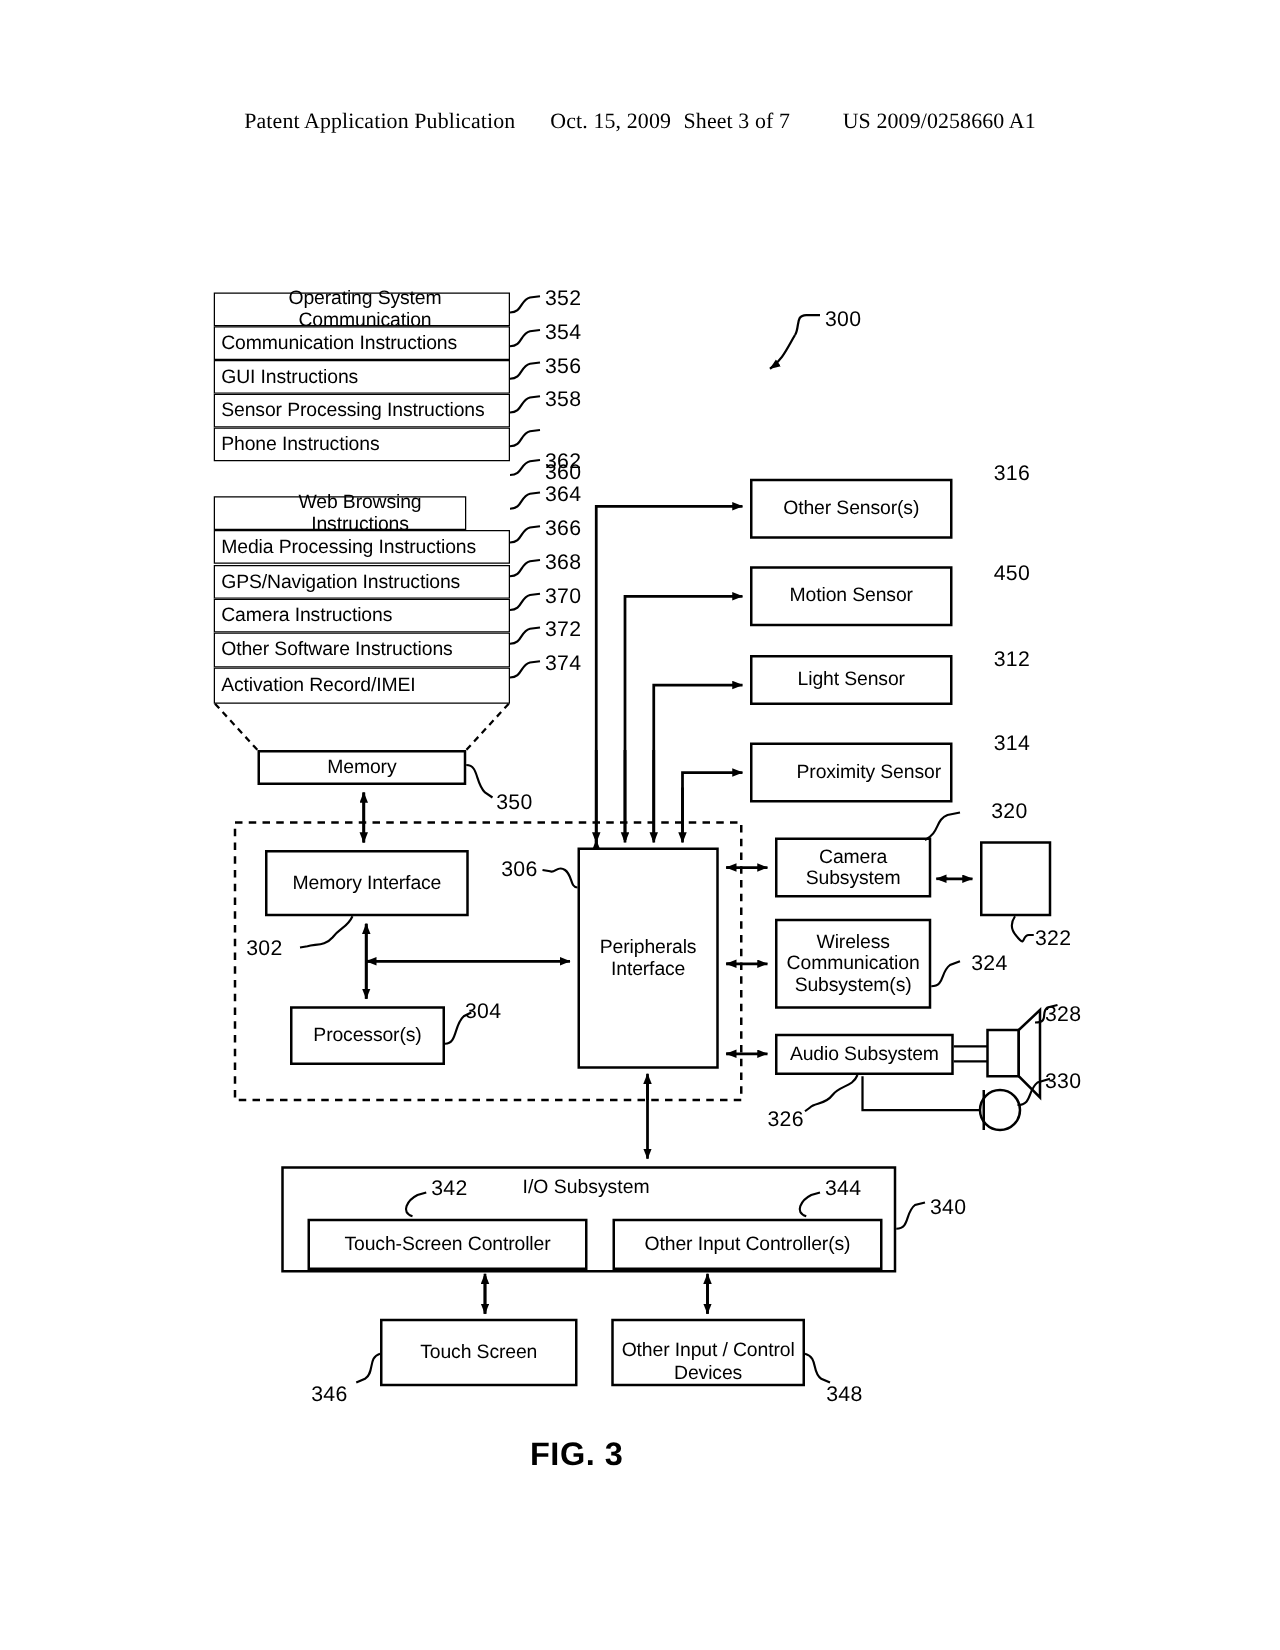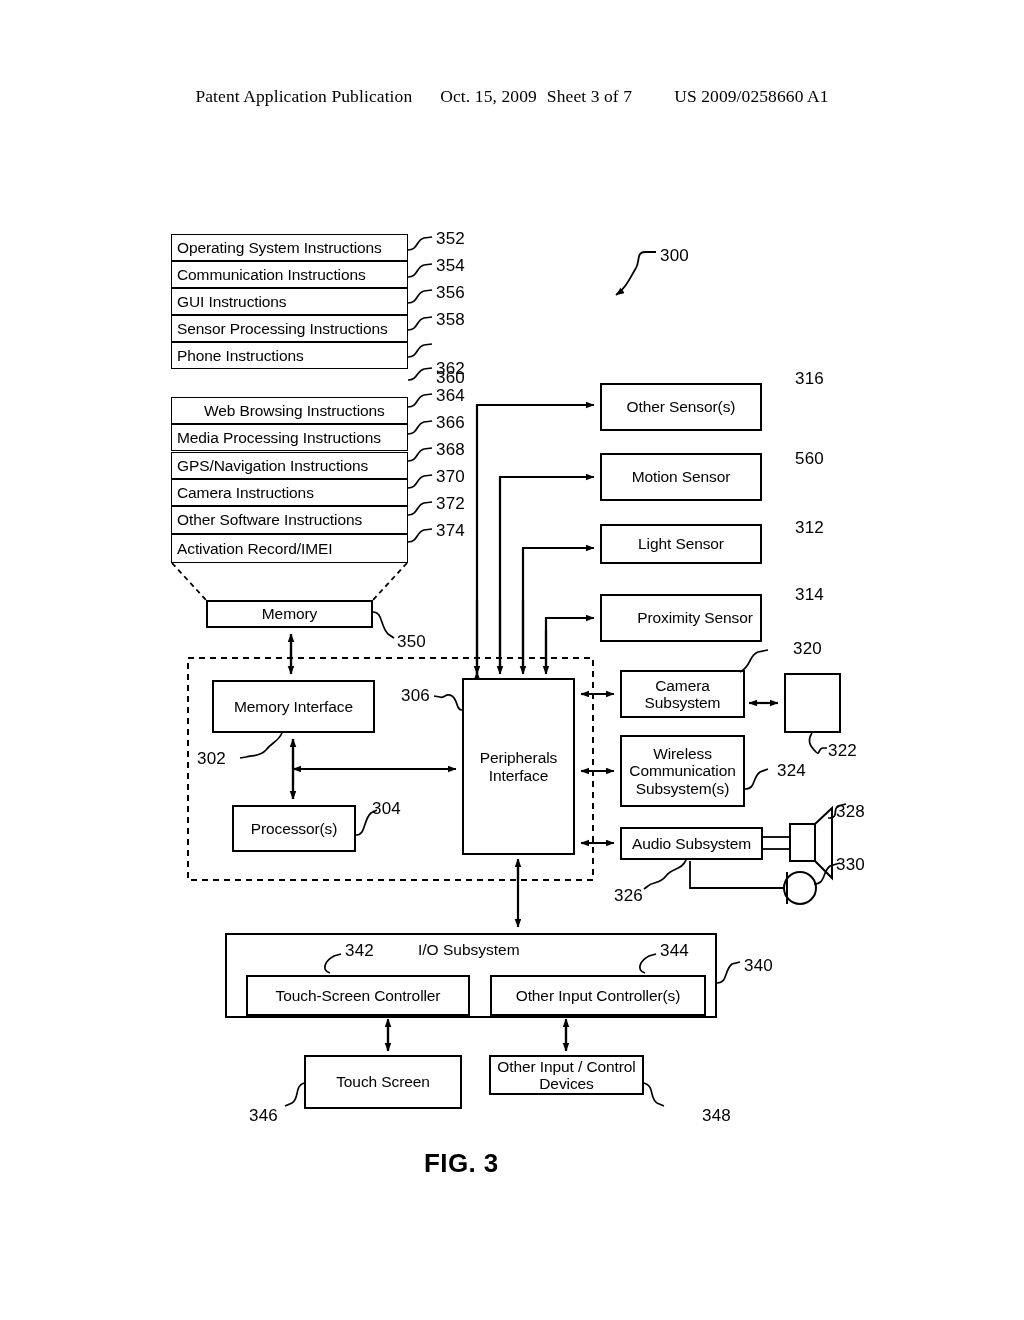--- a/index.html
+++ b/index.html
@@ -82,35 +82,35 @@
 </head>
 <body>
 
 <div id="page-header">
   <span class="seg">Patent Application Publication</span><span class="sp-a"></span><span class="seg">Oct. 15, 2009</span><span class="sp-b"></span><span class="seg">Sheet 3 of 7</span><span class="sp-c"></span><span class="seg">US 2009/0258660 A1</span>
 </div>
 
 <div class="fig">
 
   <div class="box thin left-txt" style="left:171px; top:234px; width:237px; height:27px;">
-      <span>Operating System Instructions</span>
+      <span>Operating System Communication</span>
     </div>
   <div class="box thin left-txt" style="left:171px; top:261px; width:237px; height:27px;">
       <span>Communication Instructions</span>
     </div>
   <div class="box thin left-txt" style="left:171px; top:288px; width:237px; height:27px;">
       <span>GUI Instructions</span>
     </div>
   <div class="box thin left-txt" style="left:171px; top:315px; width:237px; height:27px;">
       <span>Sensor Processing Instructions</span>
     </div>
   <div class="box thin left-txt" style="left:171px; top:342px; width:237px; height:27px;">
       <span>Phone Instructions</span>
     </div>
-  <div class="box thin left-txt" style="left:171px; top:397px; width:237px; height:27px;padding-left:32px;">
+  <div class="box thin left-txt" style="left:171px; top:397px; width:202px; height:27px;padding-left:32px;">
       <span>Web Browsing Instructions</span>
     </div>
   <div class="box thin left-txt" style="left:171px; top:424px; width:237px; height:27px;">
       <span>Media Processing Instructions</span>
     </div>
   <div class="box thin left-txt" style="left:171px; top:452px; width:237px; height:27px;">
       <span>GPS/Navigation Instructions</span>
     </div>
   <div class="box thin left-txt" style="left:171px; top:479px; width:237px; height:27px;">
       <span>Camera Instructions</span>
@@ -159,21 +159,21 @@
   <div class="reflabel" style="left:401px; top:686px;">306</div>
 
   <div class="box" style="left:600px; top:383px; width:162px; height:48px;">
       <span>Other Sensor(s)</span>
     </div>
   <div class="reflabel" style="left:795px; top:369px;">316</div>
 
   <div class="box" style="left:600px; top:453px; width:162px; height:48px;">
       <span>Motion Sensor</span>
     </div>
-  <div class="reflabel" style="left:795px; top:449px;">560</div>
+  <div class="reflabel" style="left:795px; top:449px;">450</div>
 
   <div class="box" style="left:600px; top:524px; width:162px; height:40px;">
       <span>Light Sensor</span>
     </div>
   <div class="reflabel" style="left:795px; top:518px;">312</div>
 
   <div class="box" style="left:600px; top:594px; width:162px; height:48px;padding-left:28px;">
       <span>Proximity Sensor</span>
     </div>
   <div class="reflabel" style="left:795px; top:585px;">314</div>
@@ -216,25 +216,25 @@
   <div class="box" style="left:490px; top:975px; width:216px; height:41px;">
       <span>Other Input Controller(s)</span>
     </div>
   <div class="reflabel" style="left:660px; top:941px;">344</div>
 
   <div class="box" style="left:304px; top:1055px; width:158px; height:54px;">
       <span>Touch Screen</span>
     </div>
   <div class="reflabel" style="left:249px; top:1106px;">346</div>
 
-  <div class="box" style="left:489px; top:1055px; width:155px; height:40px; flex-direction:column;">
+  <div class="box" style="left:489px; top:1055px; width:155px; height:54px; flex-direction:column;justify-content:flex-end;">
     <span>Other Input / Control</span>
     <span>Devices</span>
   </div>
-  <div class="reflabel" style="left:661px; top:1106px;margin-left:41px;">348</div>
+  <div class="reflabel" style="left:661px; top:1106px;">348</div>
 
   <div class="caption" style="left:424px; top:1148px;">FIG. 3</div>
 
   <svg class="overlay" viewBox="0 0 1024 1320">
     <defs>
       <marker id="ah" markerWidth="9" markerHeight="9" refX="8.2" refY="3.4" orient="auto" markerUnits="userSpaceOnUse">
         <path d="M0,0 L8.6,3.4 L0,6.8 z" fill="#000"></path>
       </marker>
       <marker id="ahs" markerWidth="8" markerHeight="8" refX="7.4" refY="3.0" orient="auto" markerUnits="userSpaceOnUse">
         <path d="M0,0 L7.6,3.0 L0,6.0 z" fill="#000"></path>

